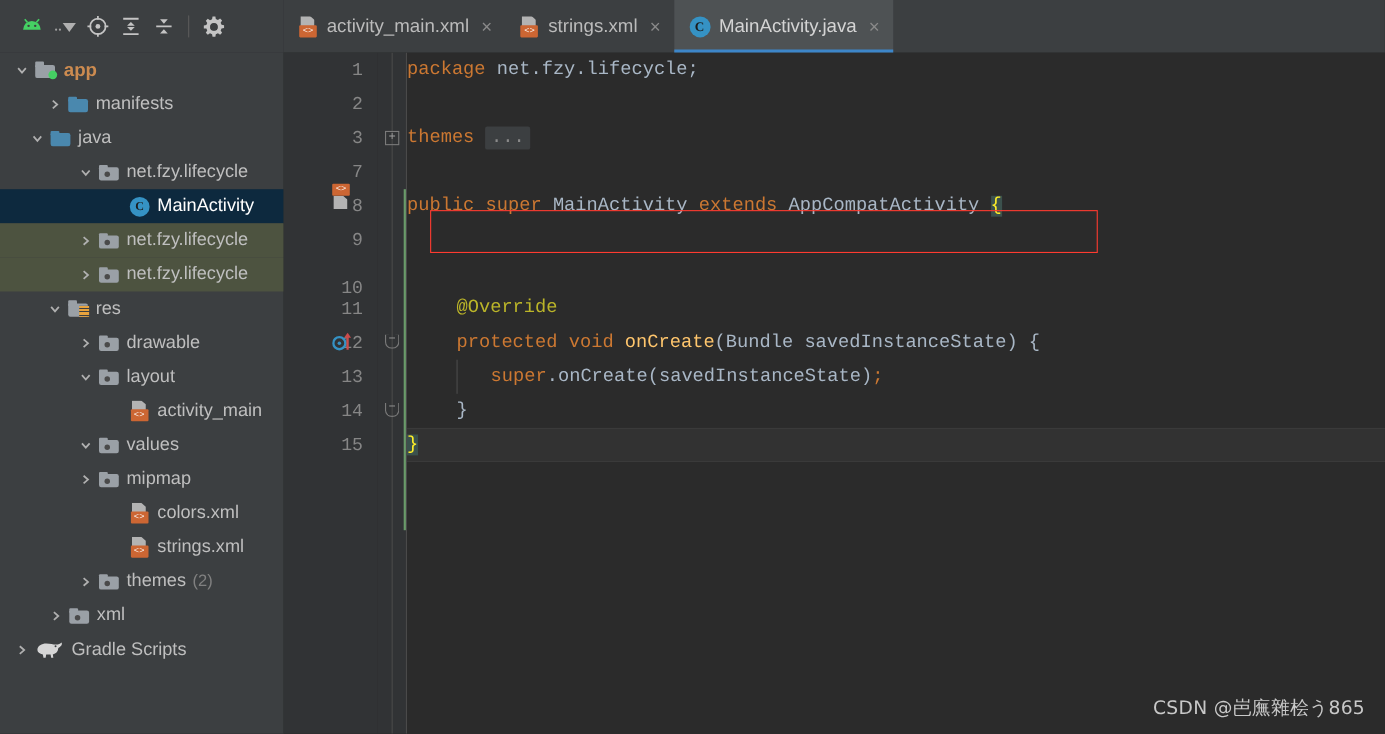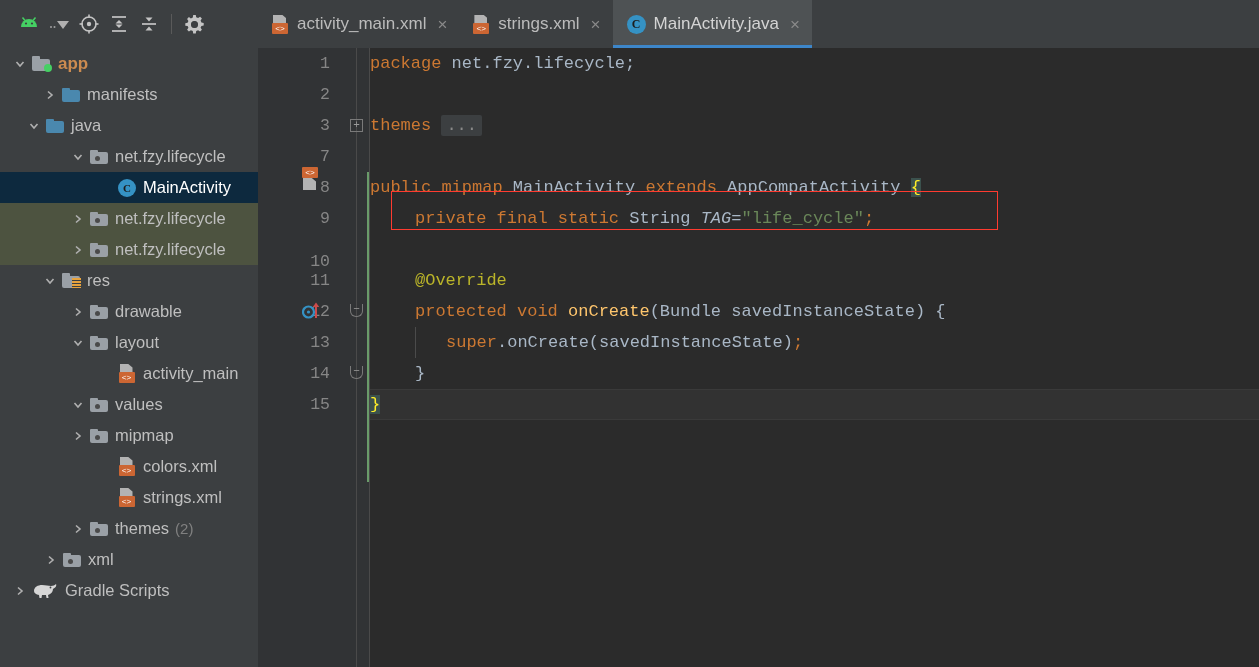--- a/index.html
+++ b/index.html
@@ -616,34 +616,34 @@
     <div id="codearea">
 
       <div class="caret-line" style="top:341px"></div>
 
       <div class="indent-guide" style="left:45px;top:279px;height:31px"></div>
 
       <div class="code" style="top:0px;left:0px"><span class="k">package</span><span class="t"> net.fzy.lifecycle;</span></div>
 
       <div class="code" style="top:62px;left:0px"><span class="k">themes</span><span> </span><span class="import-ellipsis">...</span></div>
 
-      <div class="code" style="top:124px;left:0px"><span class="k">public mipmap </span><span class="t">MainActivity</span><span class="k"> extends </span><span class="t">AppCompatActivity </span><span class="brace-hl">{</span></div>
-
-      <div class="code" style="top:155px;left:45px"><span class="k">private final static </span><span class="ty">String </span><span class="it">TAG</span><span class="t">=</span><span class="st">"life_cycle"</span><span class="k">;</span></div>
+      <div class="code" style="top:124px;left:0px"><span class="k">public super </span><span class="t">MainActivity</span><span class="k"> extends </span><span class="t">AppCompatActivity </span><span class="brace-hl">{</span></div>
+
 
       <div class="code" style="top:217px;left:45px"><span class="an">@Override</span></div>
 
       <div class="code" style="top:248px;left:45px"><span class="k">protected void </span><span class="mi">onCreate</span><span class="t">(Bundle savedInstanceState) {</span></div>
 
       <div class="code" style="top:279px;left:76px"><span class="k">super</span><span class="t">.onCreate(savedInstanceState)</span><span class="k">;</span></div>
 
       <div class="code" style="top:310px;left:45px"><span class="t">}</span></div>
 
       <div class="code" style="top:341px;left:0px"><span class="brace-hl">}</span></div>
 
       <div class="red-box" style="left:21px;top:143px;width:607px;height:39px"></div>
 
     </div>
 
+    <div id="watermark">CSDN @岜廡雜桧う865</div>
 
   </div>
 
 </div>
 
 </body></html>

